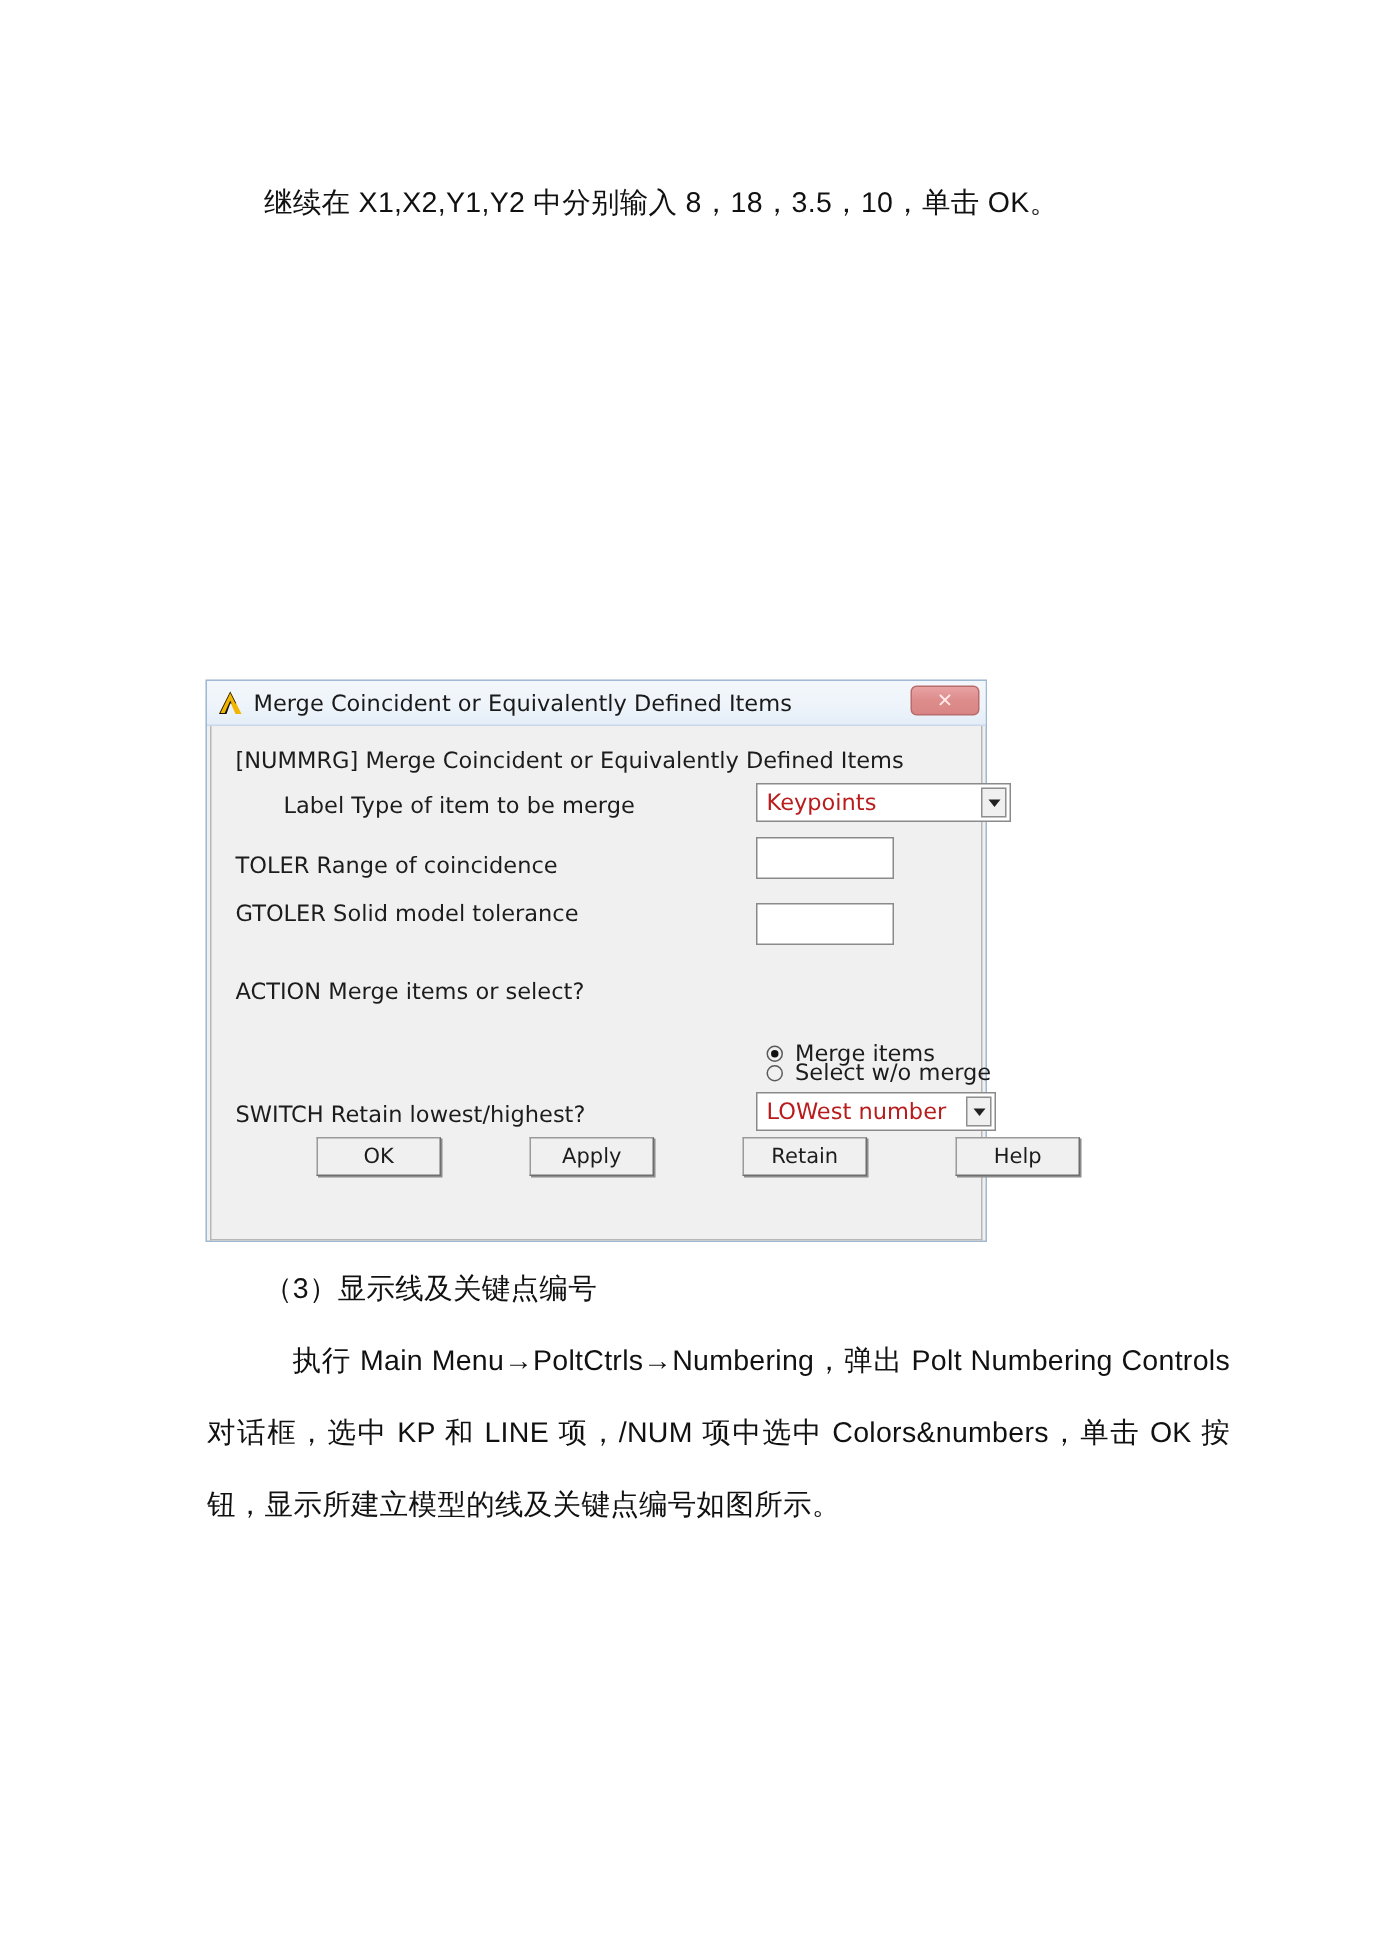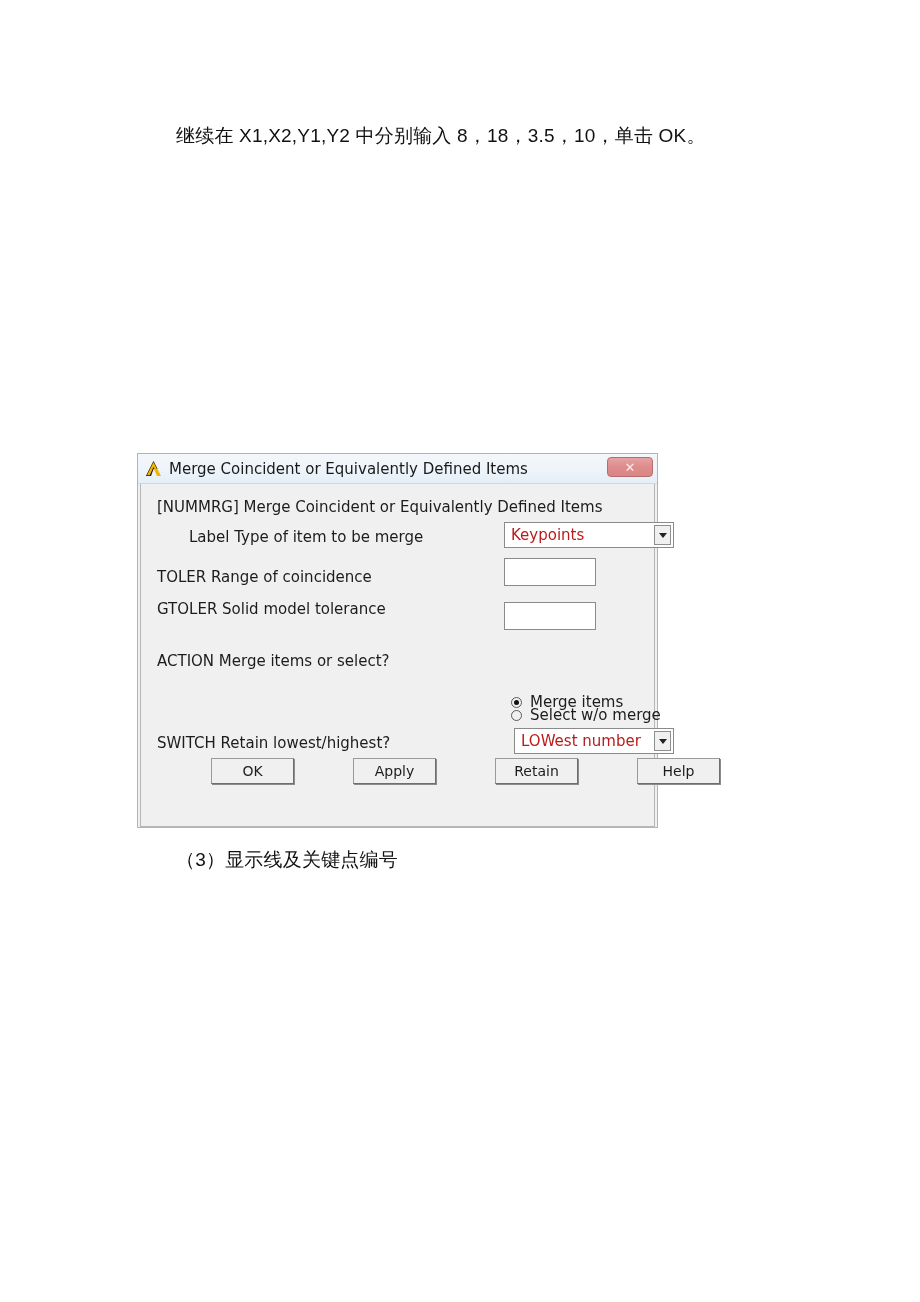--- a/index.html
+++ b/index.html
@@ -247,33 +247,34 @@
         <span class="radio-mark on"></span>
         <span>Merge items</span>
       </div>
 
       <div class="radio-row" style="left:370px; top:222px;">
         <span class="radio-mark"></span>
         <span>Select w/o merge</span>
       </div>
 
       <div class="row-label" style="top:250px;">SWITCH  Retain lowest/highest?</div>
-      <div class="combo" style="left:363px; top:244px; width:160px; height:26px;margin-left:10px;">
+      <div class="combo" style="left:363px; top:244px; width:160px; height:26px;">
         <span class="combo-text">LOWest number</span>
         <span class="combo-arrow">
           <span class="arrow-glyph"></span>
         </span>
       </div>
 
       <div class="btnrow">
         <div class="dlg-btn" style="left:70px;">OK</div>
         <div class="dlg-btn" style="left:212px;">Apply</div>
         <div class="dlg-btn" style="left:354px;">Retain</div>
         <div class="dlg-btn" style="left:496px;">Help</div>
       </div>
 
     </div>
   </div>
 
   <div class="textblock indent2" style="top:836px; text-align:left;">（3）显示线及关键点编号</div>
 
+  <div class="textblock indent3" style="top:884px;">执行 Main Menu→PoltCtrls→Numbering，弹出 Polt Numbering Controls 对话框，选中 KP 和 LINE 项，/NUM 项中选中 Colors&amp;numbers，单击 OK 按钮，显示所建立模型的线及关键点编号如图所示。</div>
 
 </div>
 
 </body></html>

